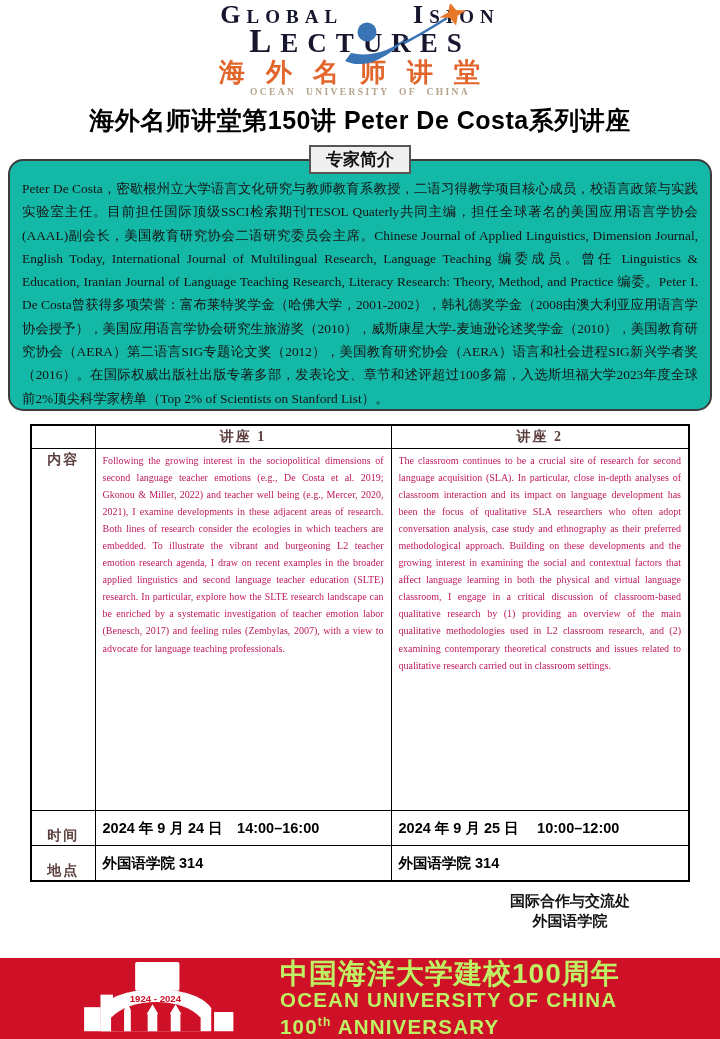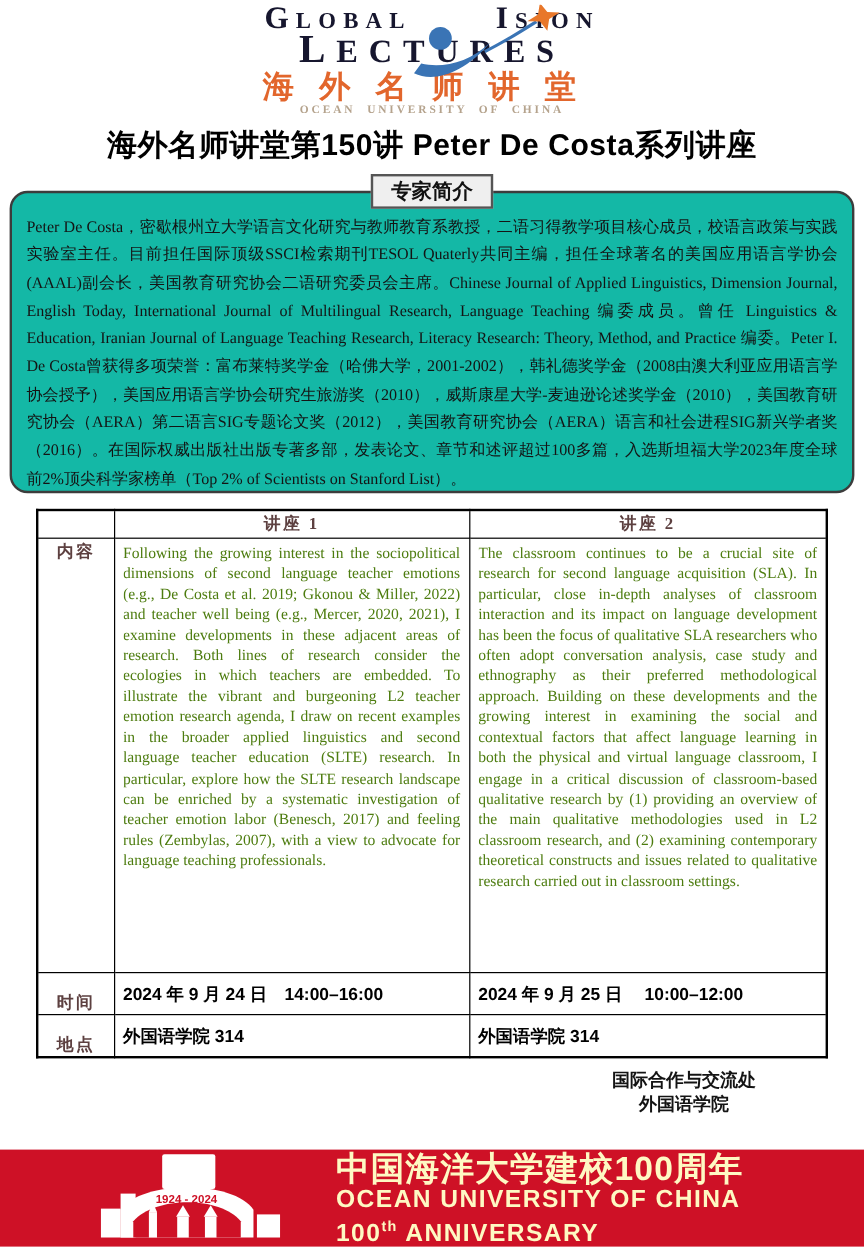--- a/index.html
+++ b/index.html
@@ -37,34 +37,34 @@
 
   
   table.lectures { width:658px; margin:13px auto 0; border-collapse:collapse; border:2.5px solid #000; table-layout:fixed; }
   table.lectures th, table.lectures td { border:1.5px solid #000; vertical-align:top; }
   th.lbl, th.colhead { font-family:"Liberation Serif", serif; color:#5d4040; font-weight:bold;
     font-size:14px; text-align:center; letter-spacing:2px; padding-top:2px; }
   tr.hdr th { height:23px; vertical-align:middle; padding-top:0; }
   td.cell { padding:3px 7px 2px; }
   tr.trow td { height:66px; }
   .lec-title { font-weight:bold; font-size:13.6px; line-height:20px; text-align:justify; color:#10101e; }
-  .ct { height:356px; overflow:hidden; font-size:13px; line-height:17.1px; text-align:justify; color:#4d7c0f; }
+  .ct { height:356px; overflow:hidden; font-size:10px; line-height:17.1px; text-align:justify; color:#be185d; }
   tr.time td, tr.venue td { height:26px; vertical-align:middle; }
   .tv { font-family:"Liberation Sans", sans-serif; font-size:14.5px; font-weight:600; color:#000; white-space:pre; }
   tr.time th, tr.venue th { vertical-align:middle; padding-top:16px; }
 
   
   .sig { width:max-content; margin:9px 90px 0 auto; text-align:center;
     font-family:"Liberation Sans", sans-serif; font-weight:bold; font-size:15px; line-height:20px; color:#141414; }
 
   
   .banner { position:absolute; left:0; right:0; bottom:0; height:81px; background:#ce1126;
     display:flex; align-items:center; }
   .banner-logo { width:176px; height:78px; margin-left:64px; flex:0 0 auto; }
-  .banner-text { margin-left:40px; color:#fef9c3; font-family:"Liberation Sans", sans-serif; font-weight:bold; }
+  .banner-text { margin-left:40px; color:#bef264; font-family:"Liberation Sans", sans-serif; font-weight:bold; }
   .b1 { font-size:28px; line-height:30px; letter-spacing:1px; white-space:nowrap; }
   .b2 { font-size:20.5px; line-height:22px; letter-spacing:1.2px; white-space:nowrap; }
   .b3 { font-size:20.5px; line-height:22px; letter-spacing:1.2px; white-space:nowrap; }
   .b3 sup { font-size:12px; }
 </style>
 </head>
 <body>
 
 <div class="logo">
   <svg class="logo-art" viewBox="0 0 360 94" xmlns="http://www.w3.org/2000/svg">

